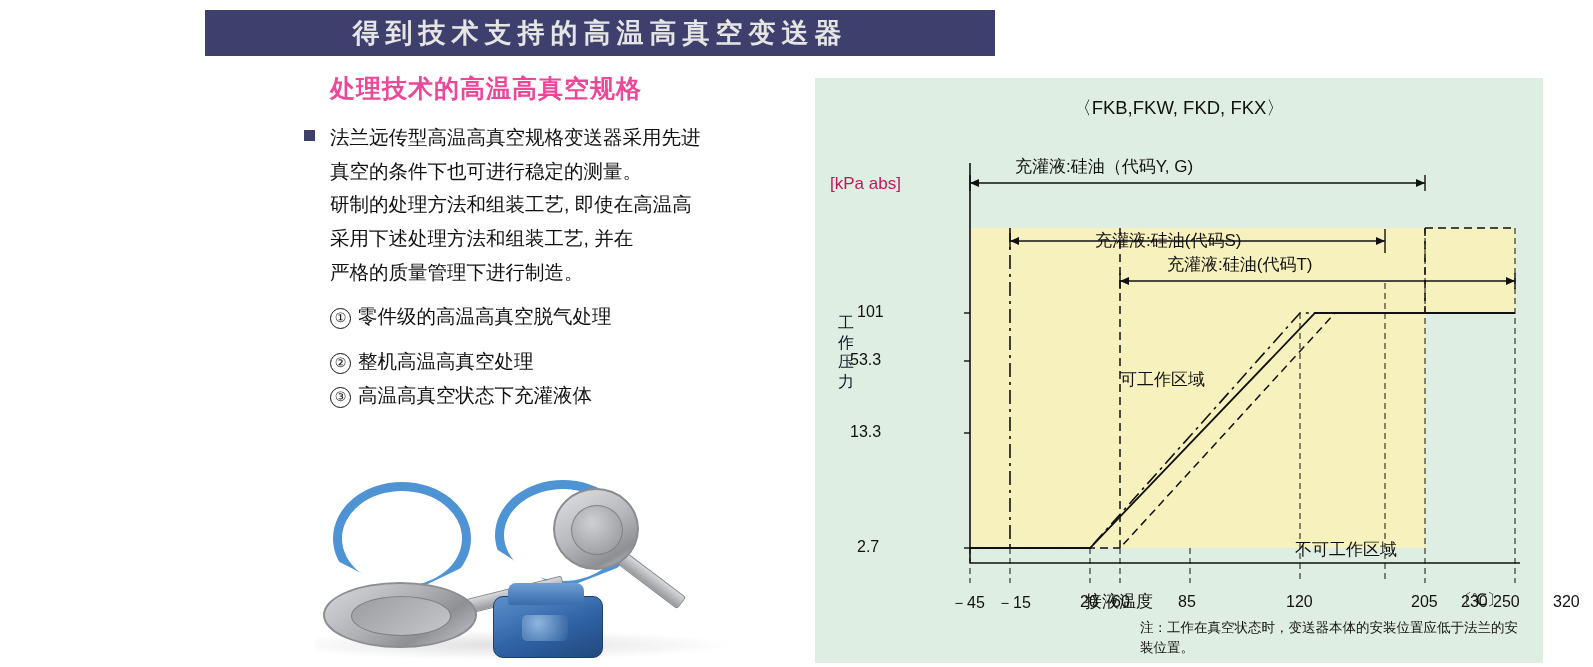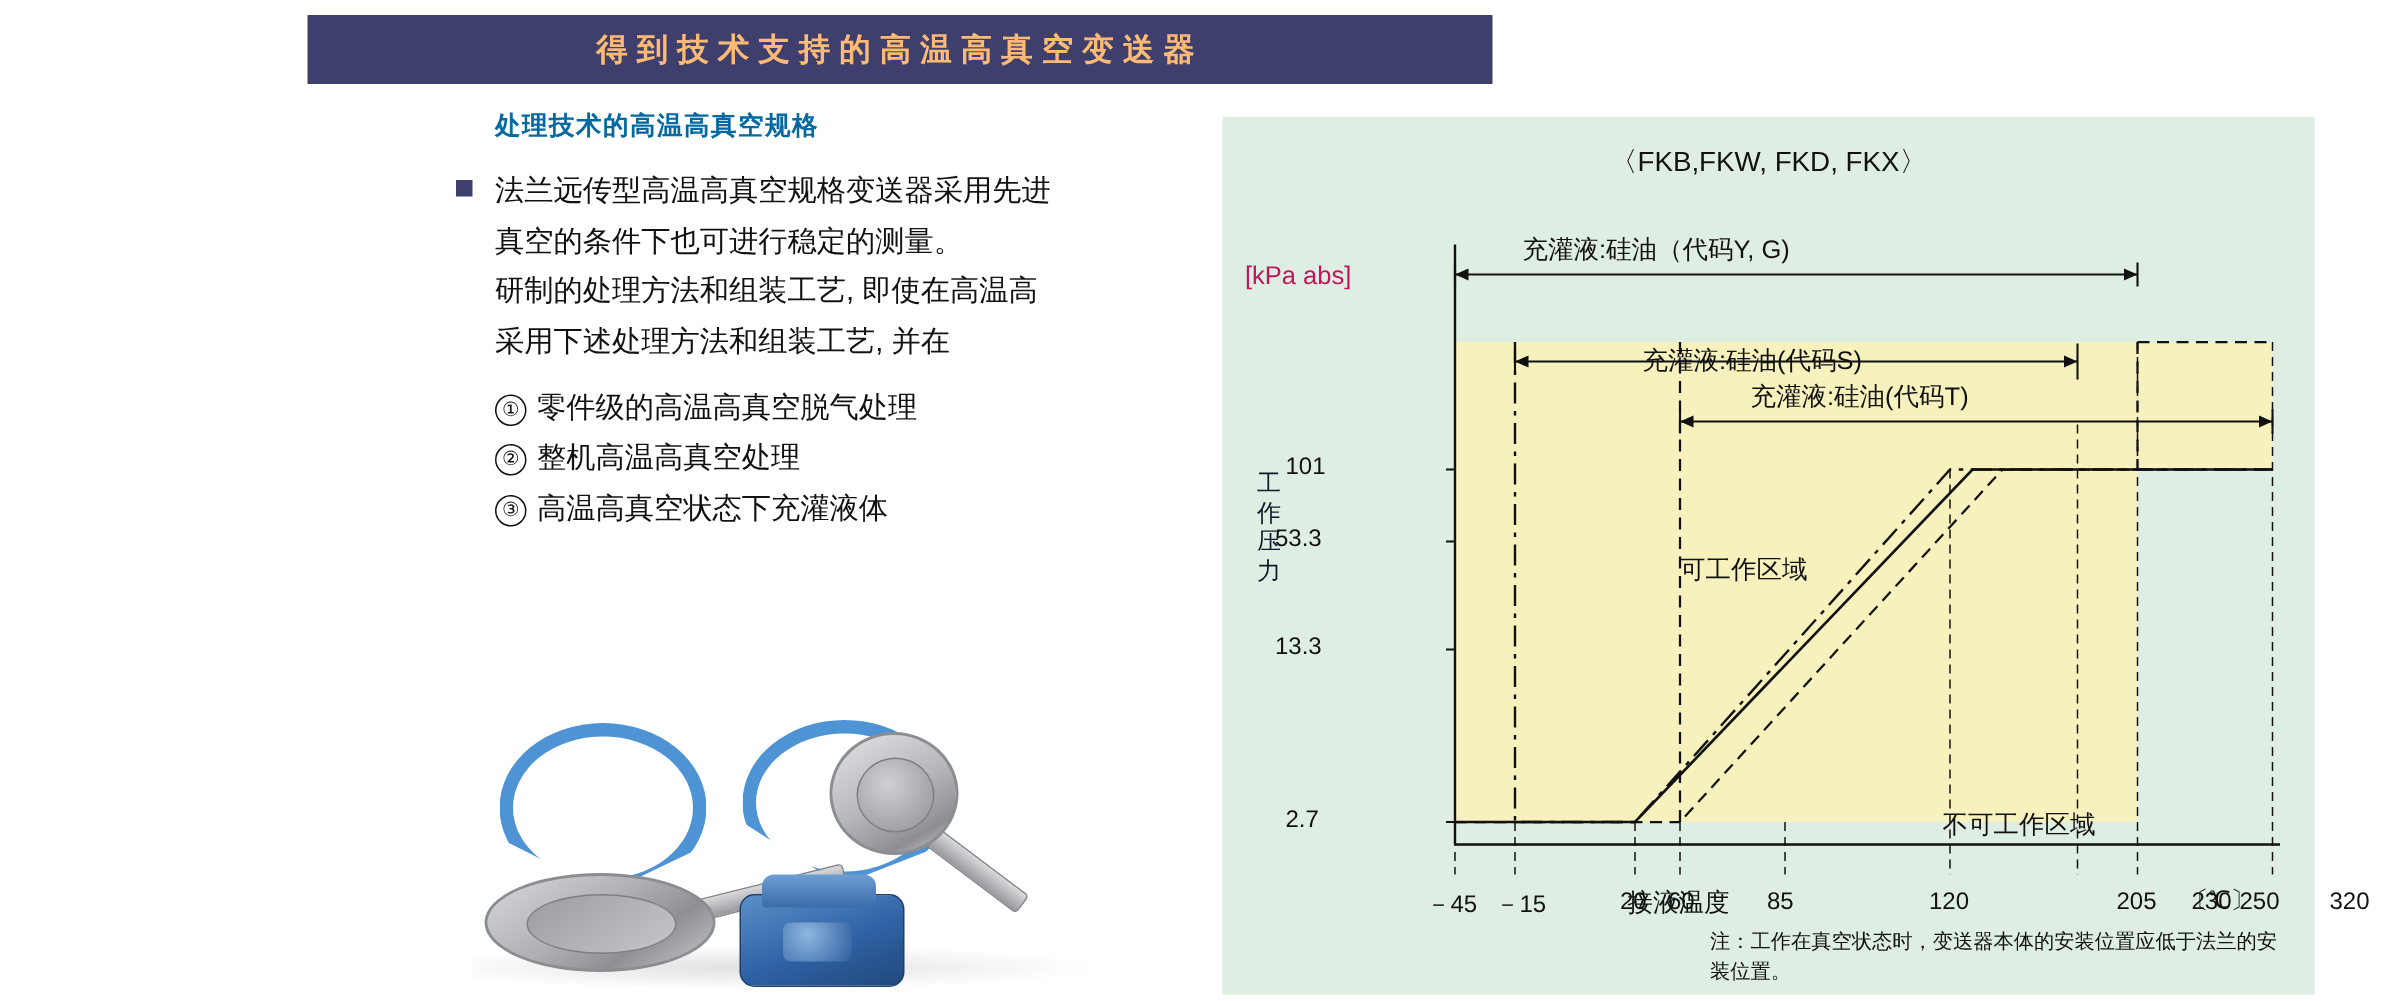--- a/index.html
+++ b/index.html
@@ -21,37 +21,37 @@
     left: 205px;
     top: 10px;
     width: 790px;
     height: 46px;
     background: #3f3f6e;
     display: flex;
     align-items: center;
     justify-content: center;
   }
   .banner-title {
-    color: #fdba74;
-    font-size: 21px;
+    color: #e5e5e5;
+    font-size: 27px;
     font-weight: bold;
     letter-spacing: 6px;
     white-space: nowrap;
   }
 
   
   .left-col {
     position: absolute;
     left: 300px;
     top: 72px;
     width: 500px;
   }
   .section-heading {
-    color: #0369a1;
-    font-size: 17px;
+    color: #ec4899;
+    font-size: 25px;
     font-weight: bold;
     letter-spacing: 1px;
     margin: 0 0 16px 30px;
   }
   .bullet-block {
     position: relative;
     margin-left: 30px;
   }
   .bullet-square {
     position: absolute;
@@ -251,25 +251,26 @@
 
 <div class="left-col">
   <h2 class="section-heading">处理技术的高温高真空规格</h2>
 
   <div class="bullet-block">
     <span class="bullet-square"></span>
     <div class="body-line">法兰远传型高温高真空规格变送器采用先进</div>
     <div class="body-line">真空的条件下也可进行稳定的测量。</div>
     <div class="body-line">研制的处理方法和组装工艺, 即使在高温高</div>
     <div class="body-line">采用下述处理方法和组装工艺, 并在</div>
+    <div class="body-line">严格的质量管理下进行制造。</div>
 
     <div class="numbered" style="margin-top:10px;">
       <span class="circ-num">①</span><span>零件级的高温高真空脱气处理</span>
     </div>
-    <div class="numbered" style="margin-top:0;">
+    <div class="numbered" style="margin-top:12px;">
       <span class="circ-num">②</span><span>整机高温高真空处理</span>
     </div>
     <div class="numbered" style="margin-top:0;">
       <span class="circ-num">③</span><span>高温高真空状态下充灌液体</span>
     </div>
   </div>
 </div>
 
 <div class="photo">
   <div class="photo-shadow"></div>

